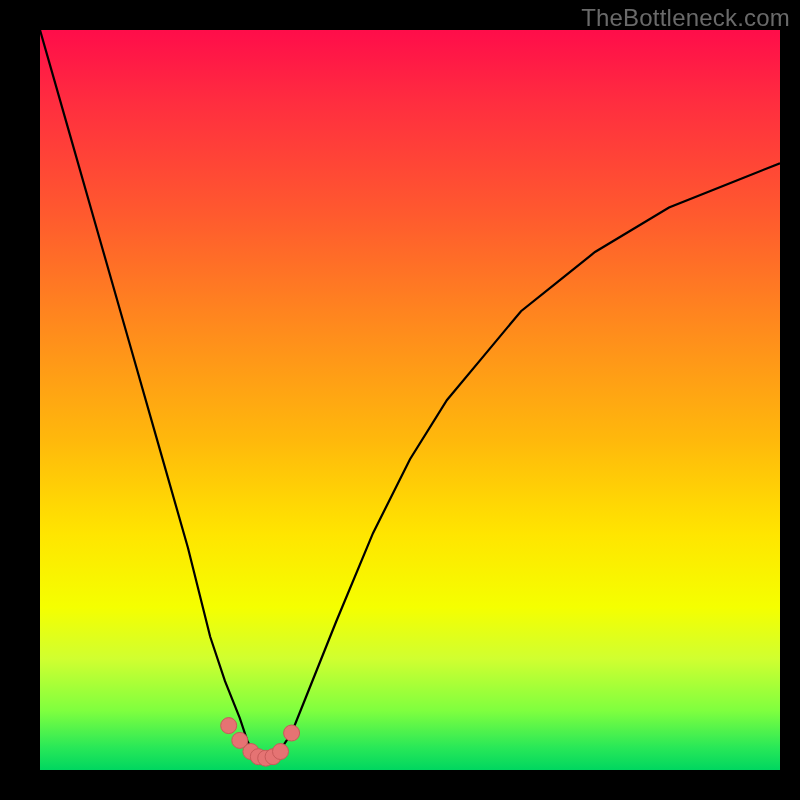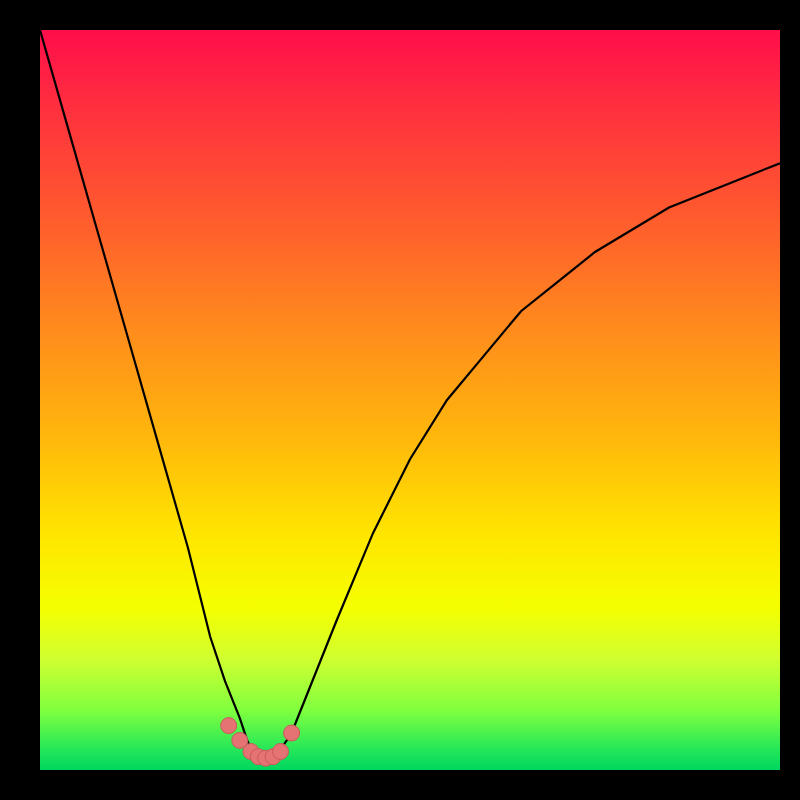--- a/index.html
+++ b/index.html
@@ -65,20 +65,21 @@
   .marker {
     fill: #e57373;
     stroke: #c85a5a;
     stroke-width: 1;
   }
 </style>
 </head>
 <body>
 
 <div class="frame">
+  <div class="watermark">TheBottleneck.com</div>
 
   <div class="plot">
     <svg viewBox="0 0 740 740" preserveAspectRatio="none">
       <path id="curve-path" class="curve" d="M0.0 0.0 L29.6 103.6 L59.2 207.2 L88.8 310.8 L118.4 414.4 L148.0 518.0 L170.2 606.8 L185.0 651.2 L199.8 688.2 L207.2 710.4 L214.6 725.2 L222.0 732.6 L236.8 725.2 L251.6 703.0 L266.4 666.0 L296.0 592.0 L333.0 503.2 L370.0 429.2 L407.0 370.0 L444.0 325.6 L481.0 281.2 L518.0 251.6 L555.0 222.0 L592.0 199.8 L629.0 177.6 L666.0 162.8 L703.0 148.0 L740.0 133.2"></path>
       <g id="markers-group">
           <circle cx="188.7" cy="695.6" r="8" class="marker"></circle>
           <circle cx="199.8" cy="710.4" r="8" class="marker"></circle>
           <circle cx="210.9" cy="721.5" r="8" class="marker"></circle>
           <circle cx="218.3" cy="726.7" r="8" class="marker"></circle>
           <circle cx="225.7" cy="728.2" r="8" class="marker"></circle>

